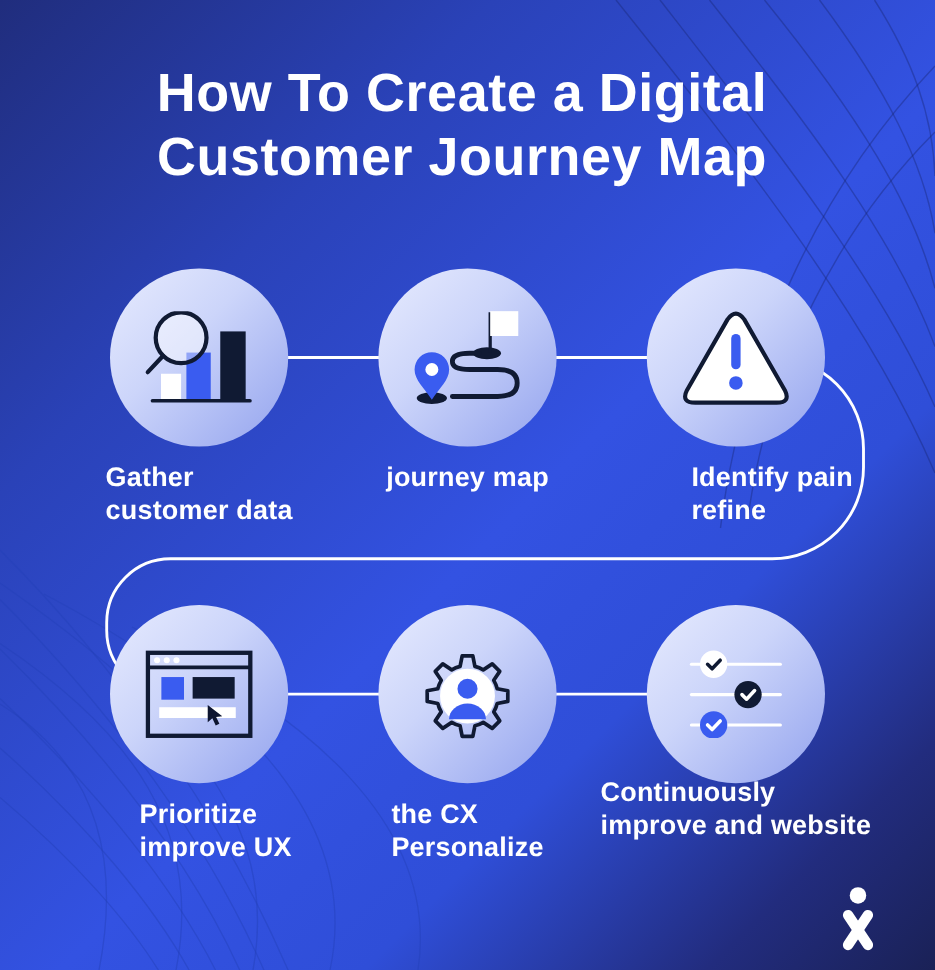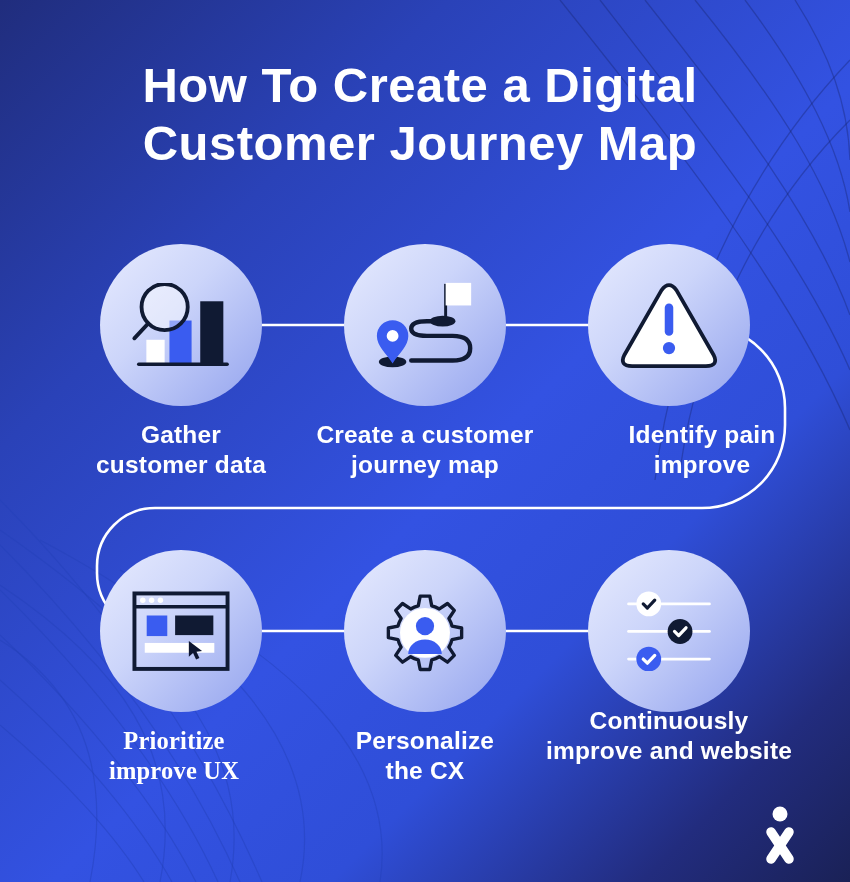--- a/index.html
+++ b/index.html
@@ -29,28 +29,28 @@
   }
   .pos-c1 { left:100px; top:244px; }
   .pos-c2 { left:344px; top:244px; }
   .pos-c3 { left:588px; top:244px; }
   .pos-c4 { left:100px; top:550px; }
   .pos-c5 { left:344px; top:550px; }
   .pos-c6 { left:588px; top:550px; }
 
   .step-label {
     position:absolute; z-index:4; transform:translateX(-50%);
-    text-align:center; color:#ffffff; font-weight:700;
+    color:#ffffff; font-weight:700;
     font-size:24.5px; line-height:30px; letter-spacing:0.2px; white-space:nowrap;
   }
   .step-label span { display:block; }
   .pos-l1 { left:181px; top:420px; }
   .pos-l2 { left:425px; top:420px; }
   .pos-l3 { left:702px; top:420px; }
-  .pos-l4 { left:174px; top:726px;font-family:Liberation Serif, serif; }
+  .pos-l4 { left:196px; top:726px; }
   .pos-l5 { left:425px; top:726px; }
   .pos-l6 { left:669px; top:706px; }
 
   .logo { position:absolute; left:763px; top:806px; z-index:5; }
 </style>
 </head>
 <body>
 
 <div id="canvas">
 
@@ -157,34 +157,33 @@
       <circle cx="28" cy="74" r="13.5" fill="#3a5cf0"></circle>
       <path d="M 22 74 l 4.5 4.5 l 8 -8.5" stroke="#ffffff" stroke-width="3.5" fill="none" stroke-linecap="round" stroke-linejoin="round"></path>
     </svg>
   </div>
 
   <div class="step-label pos-l1">
     <span>Gather</span>
     <span>customer data</span>
   </div>
   <div class="step-label pos-l2">
-    <span>Create a customer</span>
     <span>journey map</span>
   </div>
   <div class="step-label pos-l3">
     <span>Identify pain</span>
-    <span>improve</span>
+    <span>refine</span>
   </div>
   <div class="step-label pos-l4">
     <span>Prioritize</span>
     <span>improve UX</span>
   </div>
   <div class="step-label pos-l5">
+    <span>the CX</span>
     <span>Personalize</span>
-    <span>the CX</span>
   </div>
   <div class="step-label pos-l6">
     <span>Continuously</span>
     <span>improve and website</span>
   </div>
 
   <div class="logo">
     <svg viewBox="0 0 34 62" width="34" height="62">
       <circle cx="17" cy="8" r="7.5" fill="#ffffff"></circle>
       <g stroke="#ffffff" stroke-width="9.5" stroke-linecap="round">

